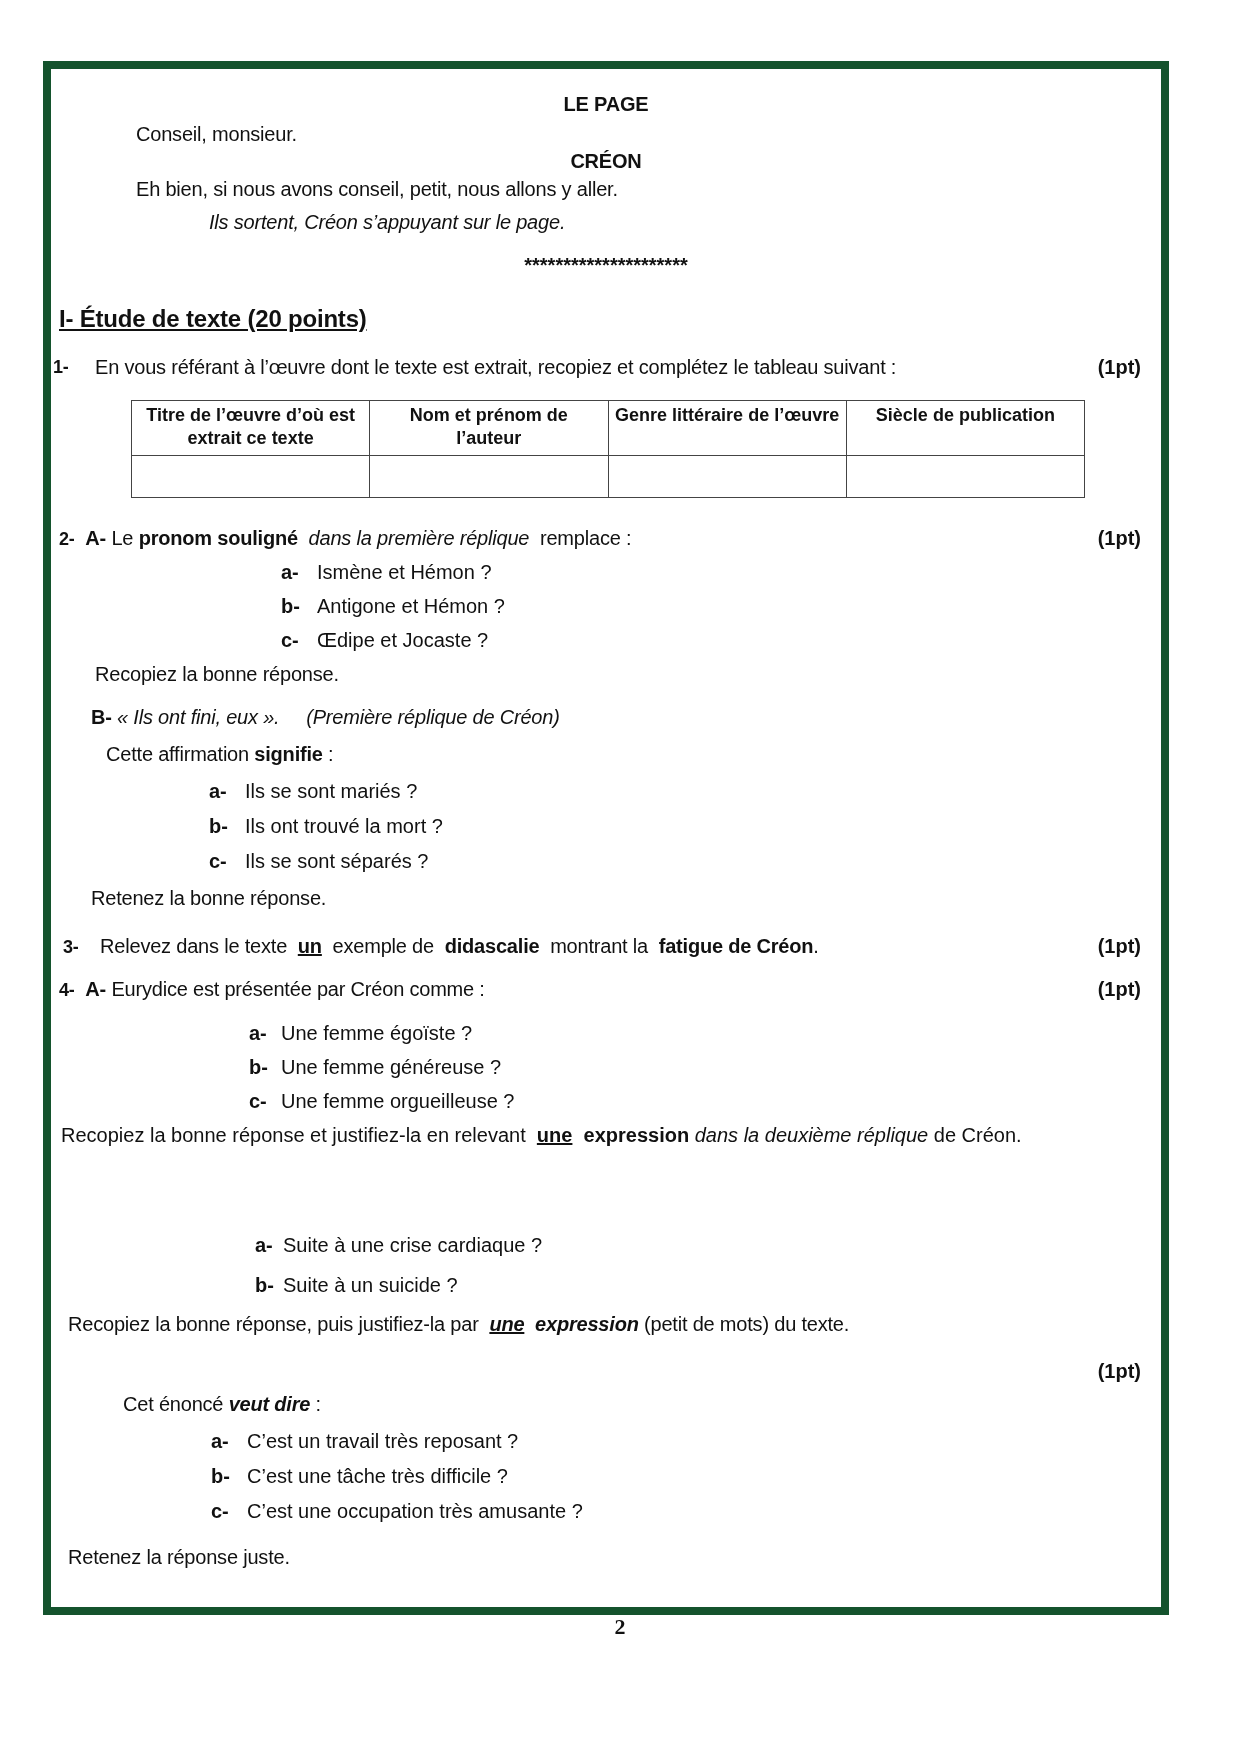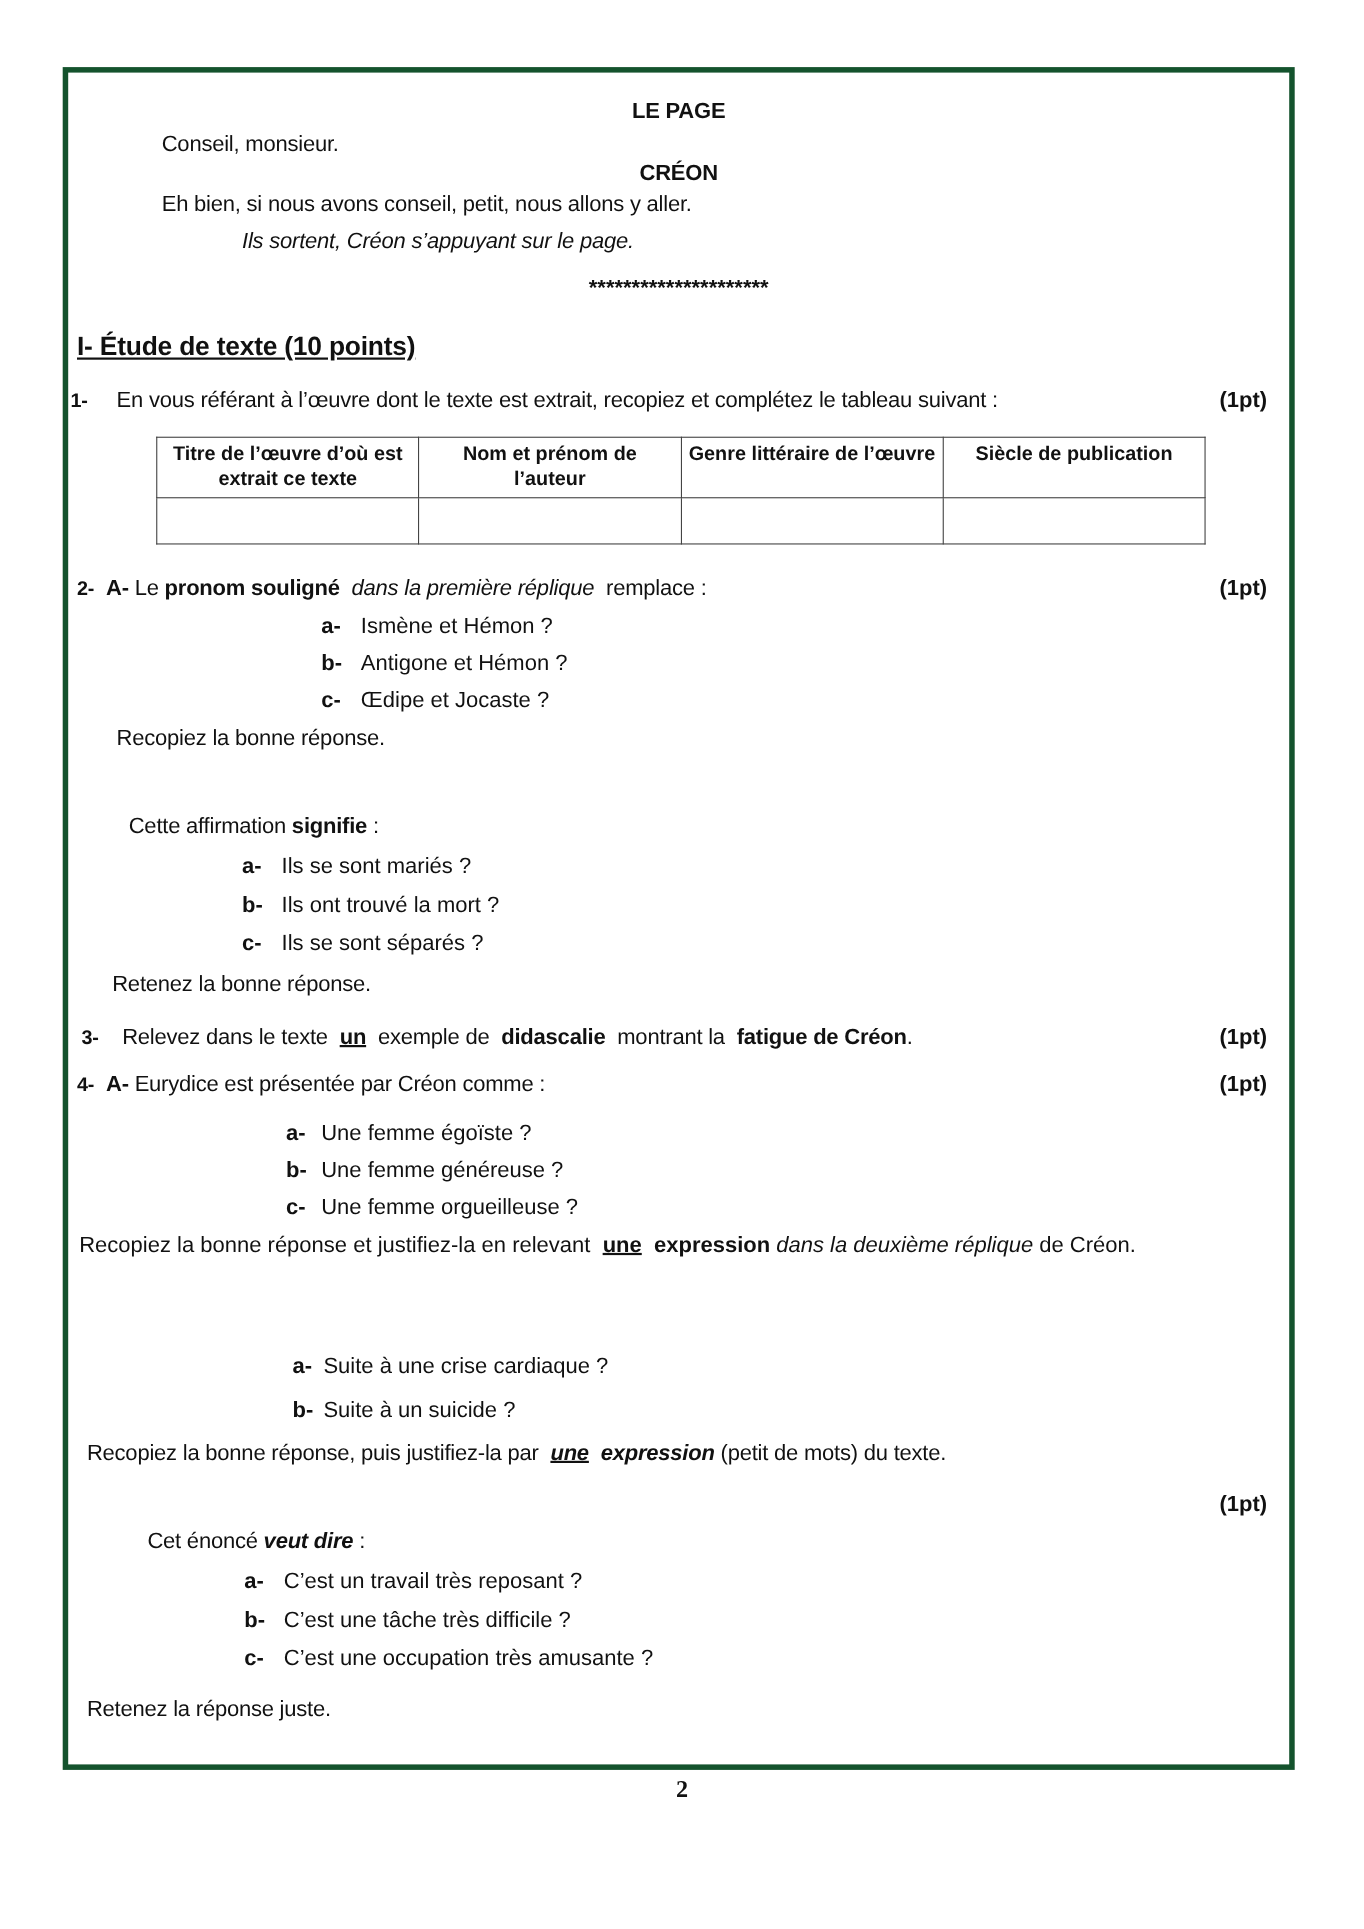--- a/index.html
+++ b/index.html
@@ -1,17 +1,17 @@
 <!DOCTYPE html>
 <html><head>
 <meta charset="utf-8">
 <style>
   html, body { margin: 0; padding: 0; background: #ffffff; }
   body { width: 1240px; height: 1754px; position: relative; font-family: "Liberation Sans", sans-serif; color: #111; }
-  .frame { position: absolute; left: 57px; top: 61px; width: 1110px; height: 1538px; border: 5px solid #14532d; box-sizing: content-box; }
+  .frame { position: absolute; left: 43px; top: 61px; width: 1110px; height: 1538px; border: 8px solid #14532d; box-sizing: content-box; }
   .t { position: absolute; font-size: 20px; line-height: 24px; white-space: nowrap; letter-spacing: -0.2px; }
   .b { font-weight: bold; }
   .i { font-style: italic; }
   .u { text-decoration: underline; }
   .center { text-align: center; }
   .pts { position: absolute; right: 20px; font-weight: bold; font-size: 20px; line-height: 24px; }
   .heading { font-size: 24px; line-height: 28px; font-weight: bold; text-decoration: underline; }
   table.info { position: absolute; left: 80px; top: 331px; width: 954px; border-collapse: collapse; }
   table.info th, table.info td { border: 1.5px solid #444; font-size: 18px; line-height: 23px; font-weight: bold; text-align: center; vertical-align: top; padding: 3px 6px; }
   table.info th { height: 48px; }
@@ -26,21 +26,21 @@
 
 <div class="frame">
 
   <div class="t b center" style="left:0; width:1110px; top:23px;">LE PAGE</div>
   <div class="t" style="left:85px; top:53px;">Conseil, monsieur.</div>
   <div class="t b center" style="left:0; width:1110px; top:80px;">CRÉON</div>
   <div class="t" style="left:85px; top:108px;">Eh bien, si nous avons conseil, petit, nous allons y aller.</div>
   <div class="t i" style="left:158px; top:141px;">Ils sortent, Créon s’appuyant sur le page.</div>
   <div class="t b center" style="left:0; width:1110px; top:184px; letter-spacing:0px;">*********************</div>
 
-  <div class="t heading" style="left:8px; top:236px;">I- Étude de texte  (10 points)</div>
+  <div class="t heading" style="left:8px; top:236px;">I- Étude de texte  (20 points)</div>
 
   <div class="t b" style="left:2px; top:286px; font-size:18px;">1-</div>
   <div class="t" style="left:44px; top:286px;">En vous référant à l’œuvre dont le texte est extrait, recopiez et complétez le tableau suivant :</div>
   <div class="pts" style="top:286px;">(1pt)</div>
 
   <table class="info">
     <tbody>
         <tr>
       <th style="width:22.5%;">Titre de l’œuvre d’où est extrait ce texte</th>
       <th style="width:22.5%;">Nom et prénom de l’auteur</th>
@@ -64,20 +64,25 @@
     <span class="i">dans  la première réplique</span>&nbsp;
     <span>remplace :</span>
   </div>
   <div class="pts" style="top:457px;">(1pt)</div>
 
   <div class="opt" style="left:230px; top:491px;"><span class="letter">a-</span><span>Ismène et Hémon ?</span></div>
   <div class="opt" style="left:230px; top:525px;"><span class="letter">b-</span><span>Antigone et Hémon ?</span></div>
   <div class="opt" style="left:230px; top:559px;"><span class="letter">c-</span><span>Œdipe et Jocaste ?</span></div>
   <div class="t" style="left:44px; top:593px;">Recopiez la bonne réponse.</div>
 
+  <div class="t" style="left:40px; top:636px;">
+    <span class="b">B-</span>
+    <span class="i">« Ils ont fini, eux ».</span>&nbsp;&nbsp;&nbsp;&nbsp;
+    <span class="i">(Première réplique  de  Créon)</span>
+  </div>
   <div class="t" style="left:55px; top:673px;">
     <span>Cette affirmation</span>
     <span class="b">signifie</span>
     <span>:</span>
   </div>
   <div class="opt" style="left:158px; top:710px;"><span class="letter">a-</span><span>Ils se sont mariés ?</span></div>
   <div class="opt" style="left:158px; top:745px;"><span class="letter">b-</span><span>Ils ont trouvé la mort ?</span></div>
   <div class="opt" style="left:158px; top:780px;"><span class="letter">c-</span><span>Ils se sont séparés ?</span></div>
   <div class="t" style="left:40px; top:817px;">Retenez la bonne réponse.</div>
 

